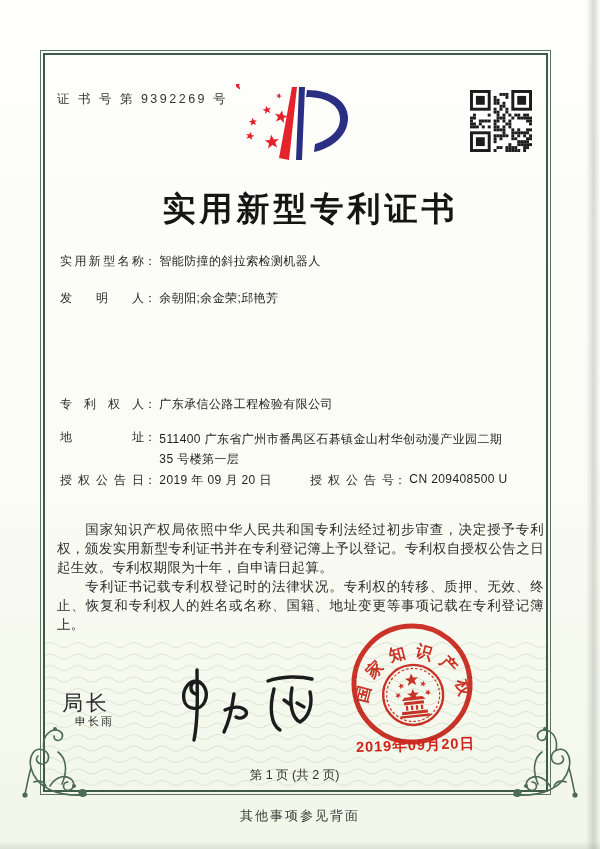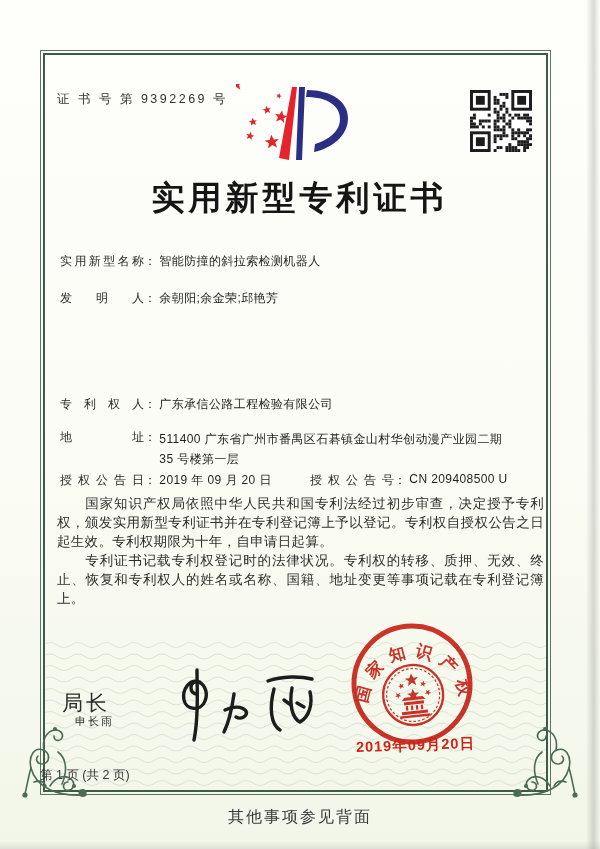--- a/index.html
+++ b/index.html
@@ -13,38 +13,38 @@
     background:linear-gradient(90deg,rgba(0,0,0,0) 0%,rgba(120,120,120,.28) 55%,rgba(255,255,255,0) 100%);}
   .edge-bottom{position:absolute;left:0;bottom:0;width:100%;height:8px;
     background:linear-gradient(180deg,rgba(0,0,0,0),rgba(130,130,130,.18));}
   
   .frame{position:absolute;left:40px;top:50px;width:509px;height:743px;border:1px solid #5a7563;}
   .frame::before{content:"";position:absolute;inset:2px;border:2px solid #3e5b49;}
   .waves{position:absolute;left:43px;top:640px;pointer-events:none;}
   .cert-no{position:absolute;left:57px;top:91px;font-size:12.5px;letter-spacing:2.5px;color:#333;}
   .logo{position:absolute;left:236px;top:84px;}
   .qr{position:absolute;left:470px;top:90px;}
-  .title{position:absolute;left:45px;top:176px;width:509px;margin:0;text-align:center;
+  .title{position:absolute;left:45px;top:176px;width:509px;margin:11px;text-align:center;
     font-size:33px;font-weight:bold;letter-spacing:4px;color:#151515;}
   .row{position:absolute;left:60px;font-size:12px;white-space:nowrap;}
   .lbl{display:inline-block;width:84px;text-align:justify;text-align-last:justify;vertical-align:top;color:#2a2a2a;}
   .colon{vertical-align:top;}
   .val{letter-spacing:.4px;color:#1f1f1f;vertical-align:top;}
   .val-wrap{display:inline-block;width:348px;white-space:normal;line-height:20px;}
   .grant-no{position:absolute;left:250px;top:0;}
-  .paras{position:absolute;left:57px;top:494px;width:487px;font-size:13.5px;line-height:19px;color:#2e2e2e;}
+  .paras{position:absolute;left:57px;top:520px;width:487px;font-size:13.5px;line-height:19px;color:#2e2e2e;}
   .paras p{margin:0;text-indent:2.1em;text-align:justify;letter-spacing:.3px;}
   .signer-title{position:absolute;left:62px;top:689px;font-size:21px;letter-spacing:3px;color:#2b2b2b;}
   .signer-name{position:absolute;left:75px;top:714px;font-size:11px;letter-spacing:2px;color:#2b2b2b;}
   .sig{position:absolute;left:170px;top:666px;}
   .seal{position:absolute;left:349px;top:621px;transform:rotate(-6deg);mix-blend-mode:multiply;opacity:.92;}
   .seal-date{position:absolute;left:356px;top:736px;font-size:14.5px;letter-spacing:1px;color:#cf2318;
     transform:rotate(-2deg);font-weight:bold;white-space:nowrap;}
-  .page-info{position:absolute;left:40px;top:767px;width:509px;text-align:left;font-size:12.5px;color:#333;}
-  .footer-note{position:absolute;left:0;top:807px;width:600px;text-align:center;font-size:16px;
+  .page-info{position:absolute;left:40px;top:767px;width:509px;text-align:center;font-size:12.5px;color:#333;}
+  .footer-note{position:absolute;left:0;top:807px;width:600px;text-align:center;font-size:13px;
     letter-spacing:2px;color:#3a3a3a;}
   .orn{position:absolute;pointer-events:none;}
   .orn-bl{left:22px;top:724px;}
   .orn-br{left:510px;top:724px;transform:scaleX(-1);}
 </style>
 </head>
 <body>
 
 <div class="page">
 

